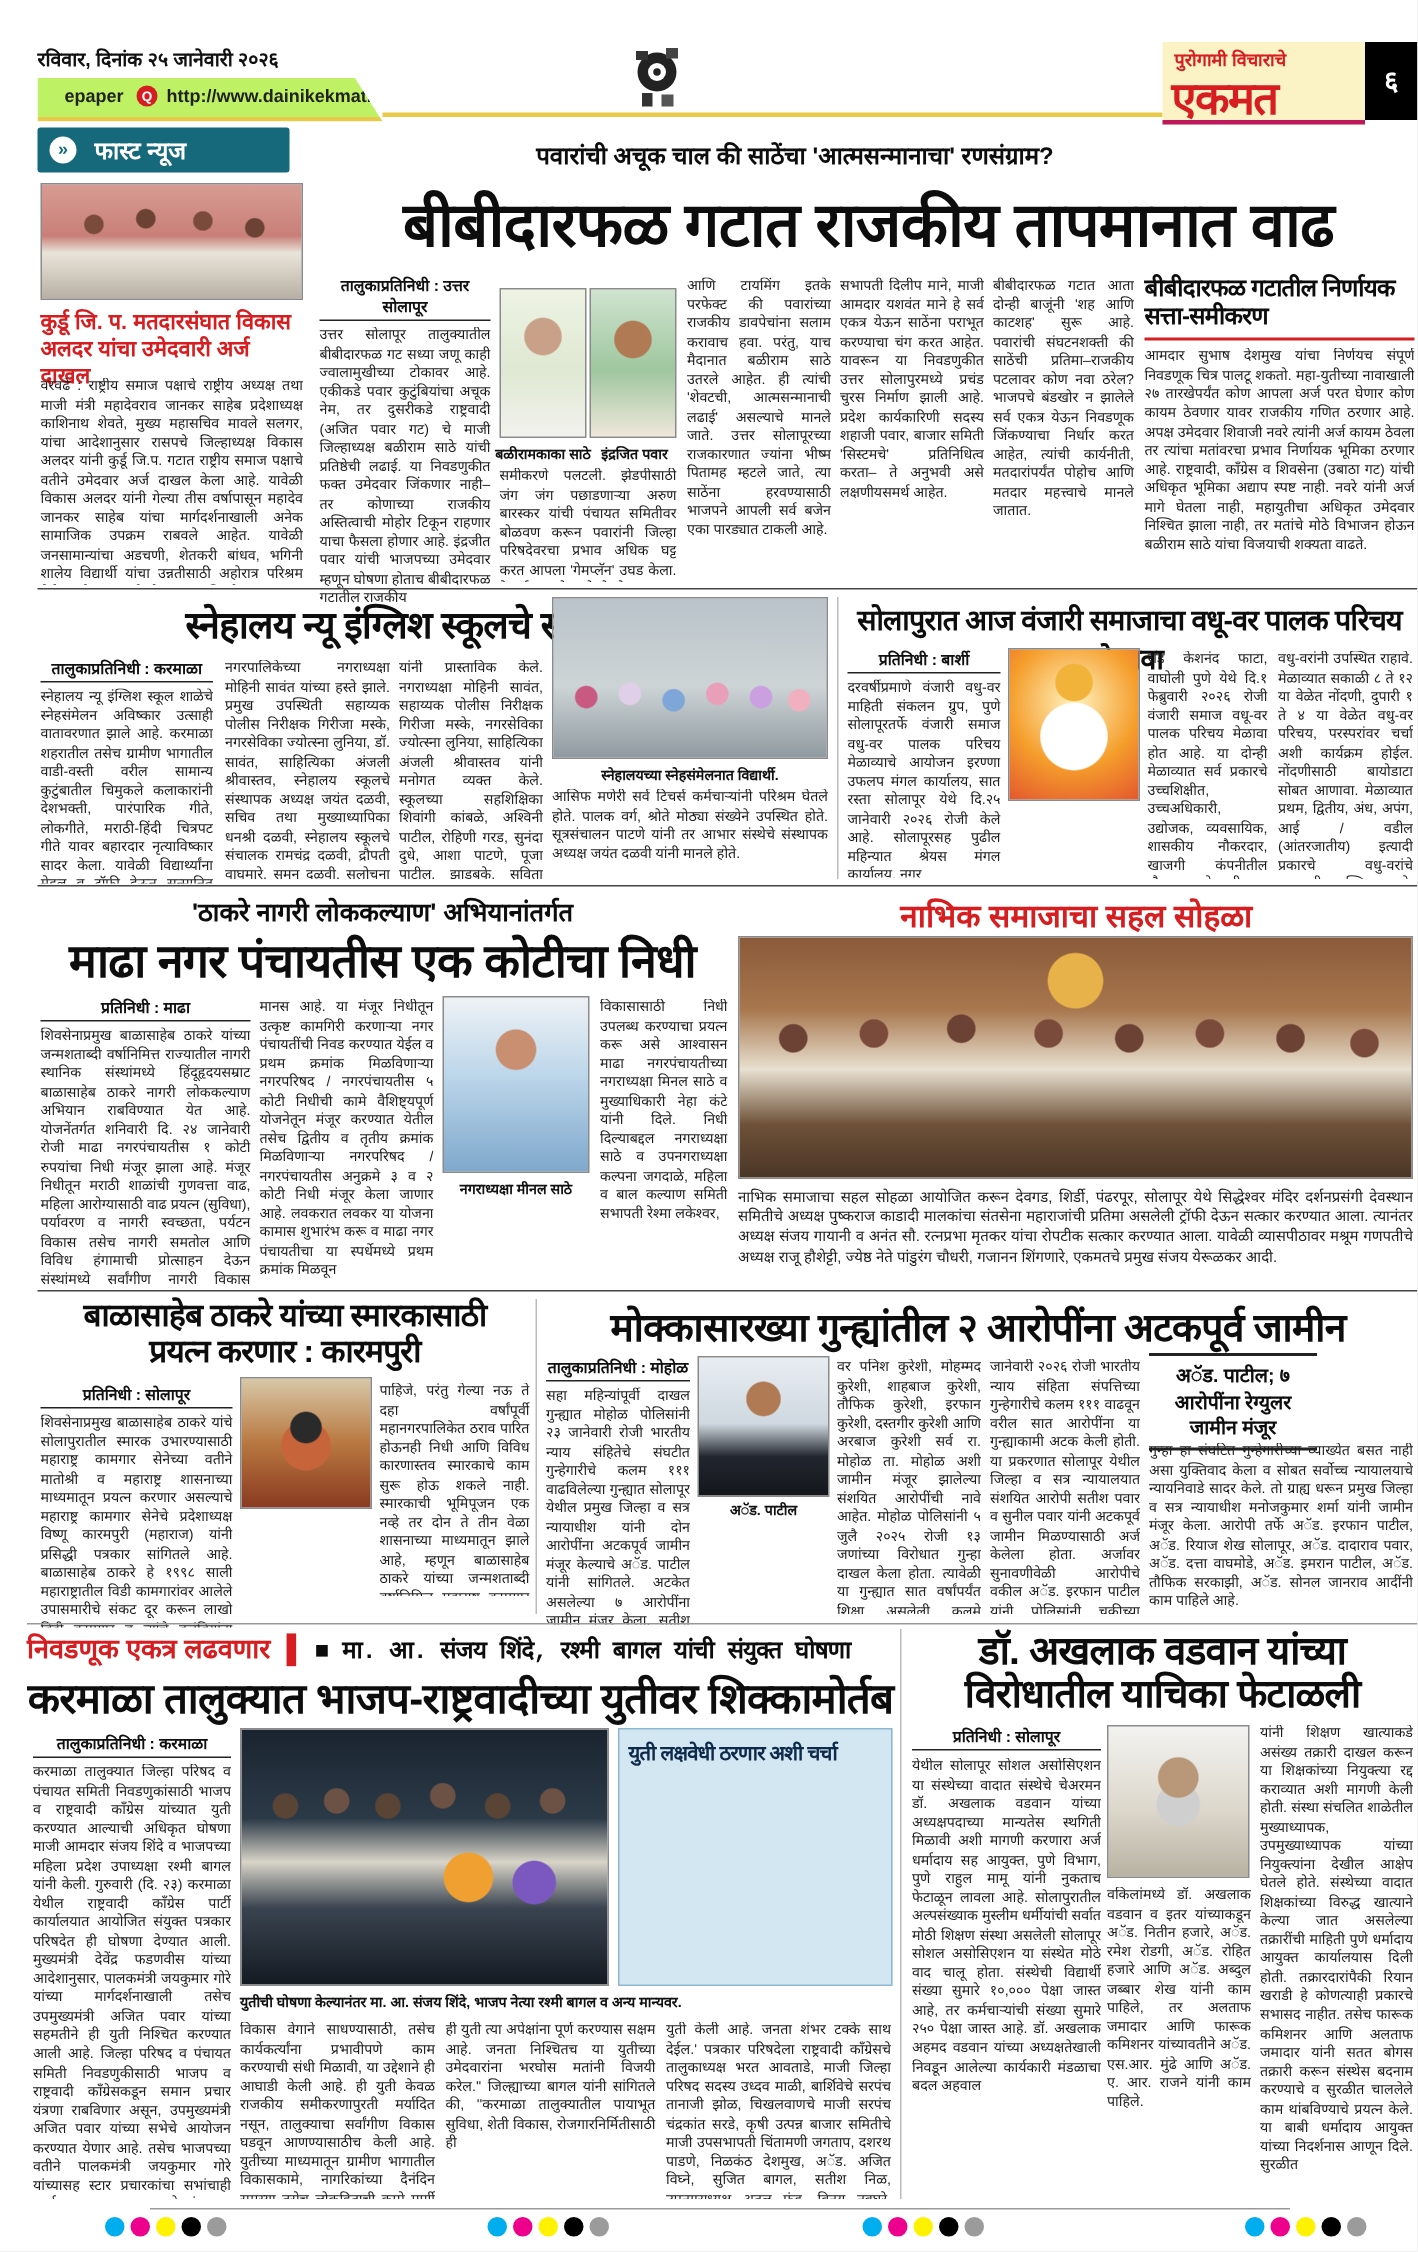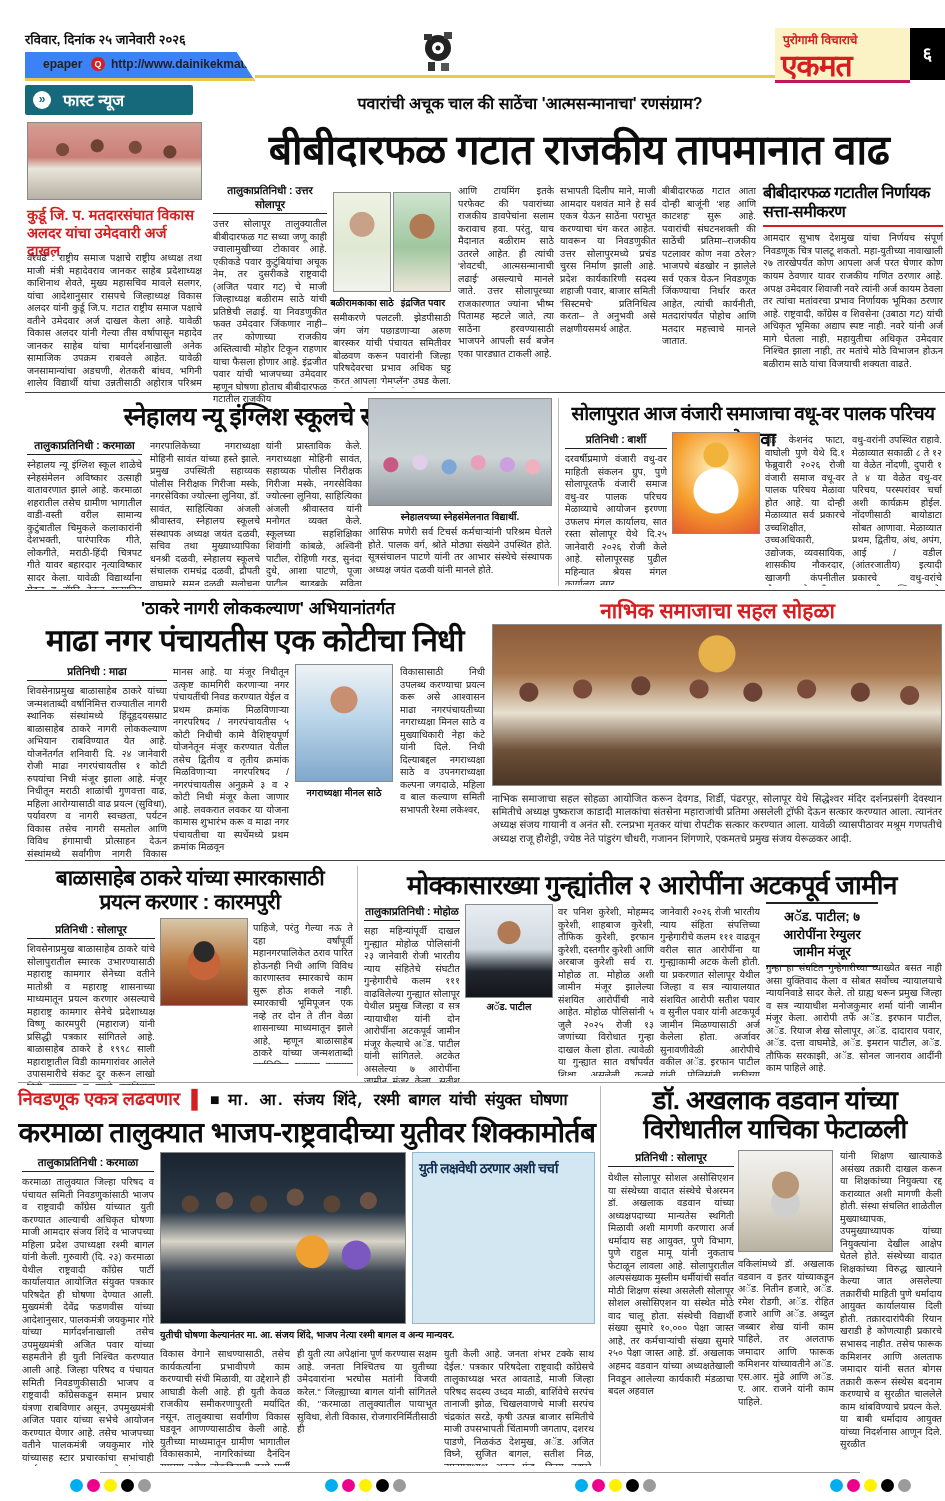--- a/index.html
+++ b/index.html
@@ -18,21 +18,21 @@
   .quotebox{font-weight:bold;font-size:13px;text-align:center;line-height:1.35;color:#0d0d0d;}
   .kicker{font-weight:bold;text-align:center;color:#0d0d0d;}
 </style>
 </head>
 <body>
 
 <div id="paper">
 
   <div class="abs" style="left:25px;top:30px;font-size:13px;font-weight:bold;">रविवार, दिनांक २५ जानेवारी २०२६</div>
 
-  <div class="abs" style="left:25px;top:52px;width:230px;height:26px;background:#3b82f6;border-bottom:3px solid #e8c94a;clip-path:polygon(0 0,92% 0,100% 100%,0 100%);text-decoration:underline;">
+  <div class="abs" style="left:25px;top:52px;width:230px;height:26px;background:#bef264;border-bottom:3px solid #e8c94a;clip-path:polygon(0 0,92% 0,100% 100%,0 100%);text-decoration:underline;">
     <span style="position:absolute;left:18px;top:5px;font-size:12px;font-weight:bold;color:#222;">epaper</span>
     <span style="position:absolute;left:66px;top:5px;width:14px;height:14px;border-radius:50%;background:#d61e20;color:#fff;font-size:9px;font-weight:bold;text-align:center;line-height:14px;">Q</span>
     <span style="position:absolute;left:86px;top:5px;font-size:12px;font-weight:bold;color:#222;">http://www.dainikekmat.com</span>
   </div>
   <div class="abs" style="left:255px;top:75px;width:520px;height:3px;background:#e8c94a;"></div>
 
   <div class="abs" style="left:418px;top:28px;width:40px;height:48px;">
     <svg width="40" height="48" viewBox="0 0 40 48">
         <circle cx="20" cy="20" r="13" fill="#222"></circle>
         <circle cx="20" cy="20" r="6" fill="#fff"></circle>
@@ -120,21 +120,21 @@
   <div class="abs photo" style="left:672px;top:432px;width:88px;height:102px;background:
       radial-gradient(circle at 50% 22%, #f2b33a 12px, transparent 13px),
       radial-gradient(circle at 50% 58%, #ffffff 22px, transparent 23px),
       radial-gradient(circle at 50% 35%, #fff3c0 0%, #f59e2c 55%, #e4572e 100%);"></div>
   <div class="abs bodytxt" style="left:672px;top:438px;width:88px;height:0;overflow:hidden;"></div>
   <div class="abs bodytxt" style="left:765px;top:434px;width:80px;height:152px;overflow:hidden;">रोड केशनंद फाटा, वाघोली पुणे येथे दि.१ फेब्रुवारी २०२६ रोजी वंजारी समाज वधू-वर पालक परिचय मेळावा होत आहे. या दोन्ही मेळाव्यात सर्व प्रकारचे उच्चशिक्षीत, उच्चअधिकारी, उद्योजक, व्यवसायिक, शासकीय नौकरदार, खाजगी कंपनीतील नौकरदार, शेतकरी वधु-वर, त्यांच्या पालकांसाठ</div>
   <div class="abs bodytxt" style="left:852px;top:434px;width:90px;height:152px;overflow:hidden;">वधु-वरांनी उपस्थित राहावे. मेळाव्यात सकाळी ८ ते १२ या वेळेत नोंदणी, दुपारी १ ते ४ या वेळेत वधु-वर परिचय, परस्परांवर चर्चा अशी कार्यक्रम होईल. नोंदणीसाठी बायोडाटा सोबत आणावा. मेळाव्यात प्रथम, द्वितीय, अंध, अपंग, आई / वडील (आंतरजातीय) इत्यादी प्रकारचे वधु-वरांचे पालकही उपस्थित राहावे, असे आवाहन संयोजक निवृत्त उपकार्यकारी अभियंता एम.एल. भांगे यांनी केले आहे.</div>
 
   <div class="abs hrule" style="left:25px;top:590px;width:920px;"></div>
 
-  <div class="abs kicker" style="left:38px;top:596px;width:460px;font-size:17px;">'ठाकरे नागरी लोककल्याण' अभियानांतर्गत</div>
+  <div class="abs kicker" style="left:25px;top:596px;width:460px;font-size:17px;">'ठाकरे नागरी लोककल्याण' अभियानांतर्गत</div>
   <div class="abs hl" style="left:25px;top:618px;width:460px;font-size:31px;text-align:center;">माढा नगर पंचायतीस एक कोटीचा निधी</div>
 
   <div class="abs" style="left:27px;top:664px;width:140px;">
     <div class="byline">प्रतिनिधी : माढा</div>
     <div class="bodytxt" style="height:172px;overflow:hidden;">शिवसेनाप्रमुख बाळासाहेब ठाकरे यांच्या जन्मशताब्दी वर्षानिमित्त राज्यातील नागरी स्थानिक संस्थांमध्ये हिंदूहृदयसम्राट बाळासाहेब ठाकरे नागरी लोककल्याण अभियान राबविण्यात येत आहे. योजनेंतर्गत शनिवारी दि. २४ जानेवारी रोजी माढा नगरपंचायतीस १ कोटी रुपयांचा निधी मंजूर झाला आहे. मंजूर निधीतून मराठी शाळांची गुणवत्ता वाढ, महिला आरोग्यासाठी वाढ प्रयत्न (सुविधा), पर्यावरण व नागरी स्वच्छता, पर्यटन विकास तसेच नागरी समतोल आणि विविध हंगामाची प्रोत्साहन देऊन संस्थांमध्ये सर्वांगीण नागरी विकास करण्यासाठी लोककल्याण अभियान राबविण्याचा शासनाचा</div>
   </div>
   <div class="abs bodytxt" style="left:173px;top:666px;width:116px;height:186px;overflow:hidden;">मानस आहे. या मंजूर निधीतून उत्कृष्ट कामगिरी करणाऱ्या नगर पंचायतींची निवड करण्यात येईल व प्रथम क्रमांक मिळविणाऱ्या नगरपरिषद / नगरपंचायतीस ५ कोटी निधीची कामे वैशिष्ट्यपूर्ण योजनेतून मंजूर करण्यात येतील तसेच द्वितीय व तृतीय क्रमांक मिळविणाऱ्या नगरपरिषद / नगरपंचायतीस अनुक्रमे ३ व २ कोटी निधी मंजूर केला जाणार आहे. लवकरात लवकर या योजना कामास शुभारंभ करू व माढा नगर पंचायतीचा या स्पर्धेमध्ये प्रथम क्रमांक मिळवून</div>
   <div class="abs photo" style="left:295px;top:664px;width:98px;height:118px;background:
       radial-gradient(circle at 50% 30%, #c89070 13px, transparent 14px),
       linear-gradient(180deg,#eef2f5 0%,#bcd6ea 45%,#7fa8cc 100%);"></div>

